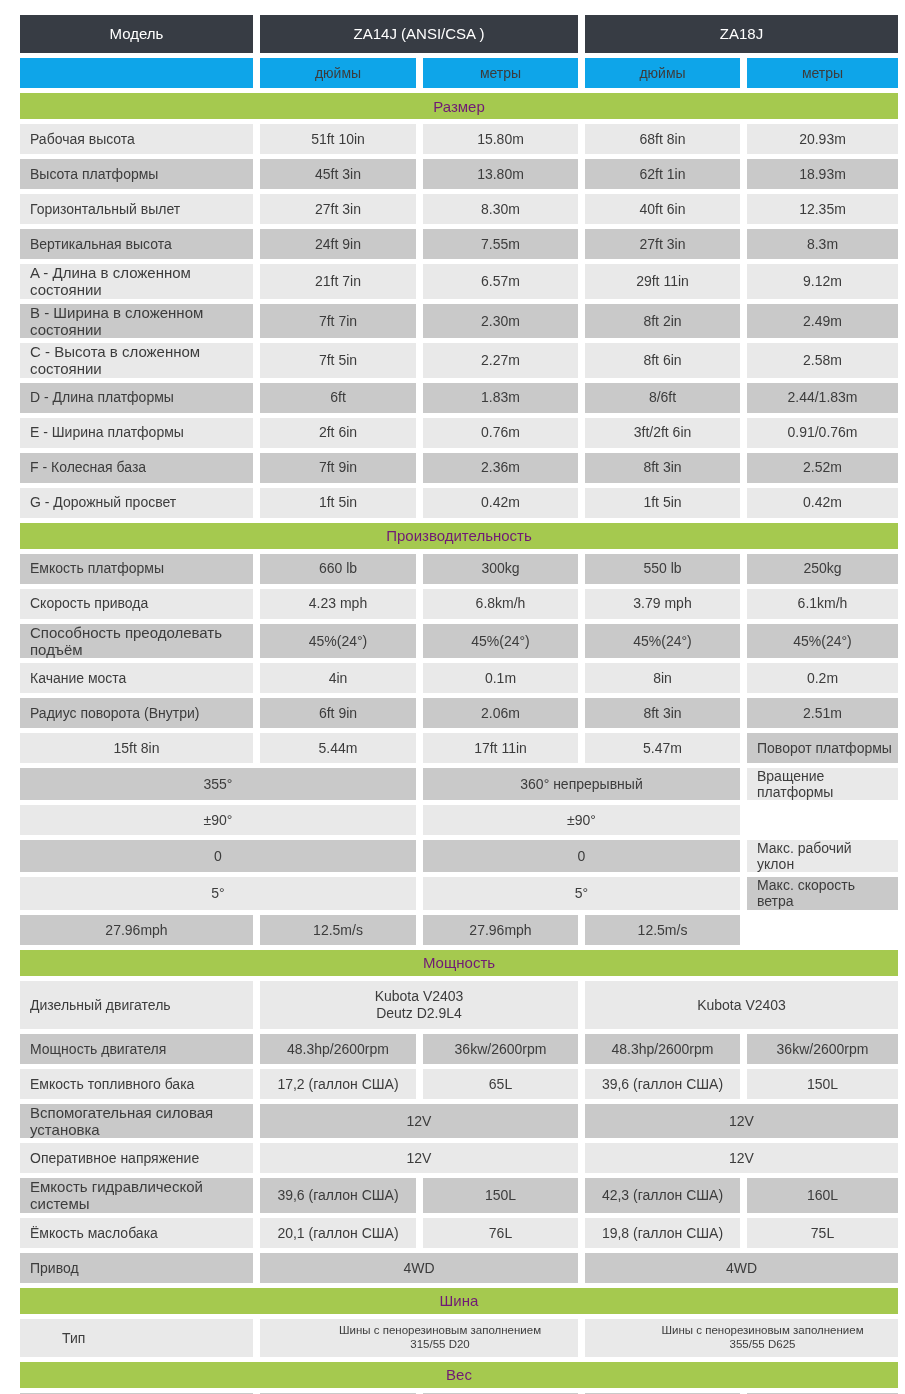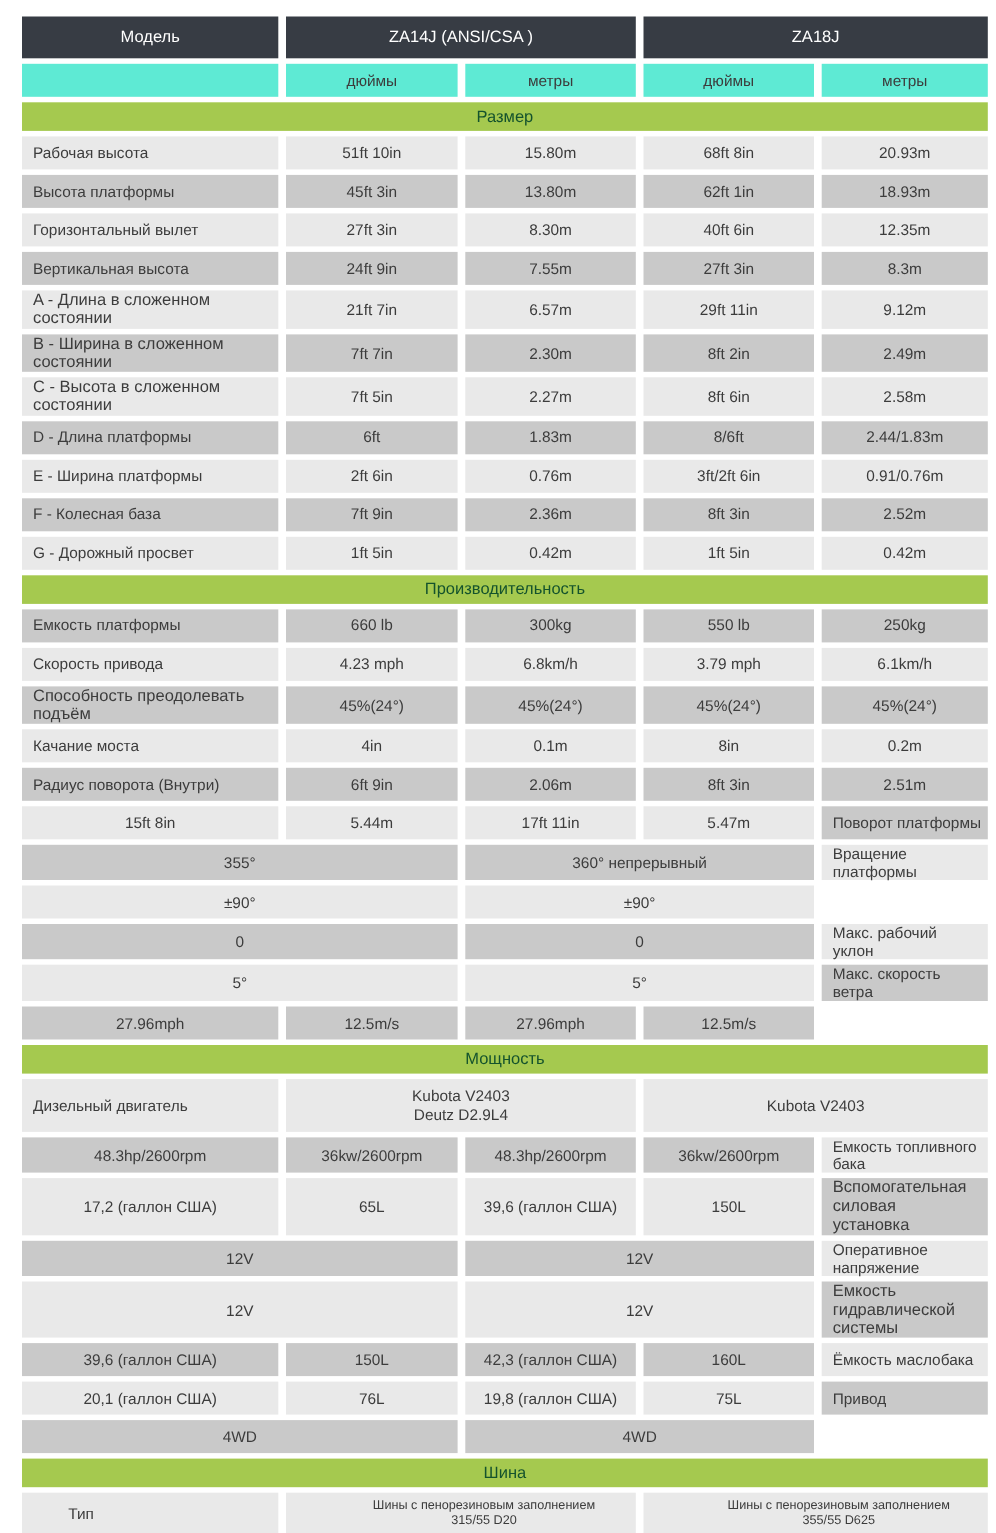--- a/index.html
+++ b/index.html
@@ -18,23 +18,23 @@
   }
   .cell{
     display:flex;align-items:center;justify-content:center;
     min-height:30px;font-size:14px;line-height:1.15;
     text-align:center;white-space:pre-line;box-sizing:border-box;
   }
   .hdr{
     background:#373c44;color:#ffffff;min-height:38px;
     font-size:15px;
   }
-  .unit{background:#5eead4;}
+  .unit{background:#0ea5e9;}
   .band{
-    grid-column:1 / -1;background:#a5c94f;color:#14532d;
+    grid-column:1 / -1;background:#a5c94f;color:#701a75;
     min-height:26px;display:flex;align-items:center;justify-content:center;
     font-size:15px;
     text-align:right;
   }
   .label{
     justify-content:flex-start;text-align:left;
     padding-left:10px;padding-right:6px;
   }
   .light{background:#e9e9e9;}
   .dark{background:#c9c9c9;}
@@ -161,20 +161,21 @@
       <div class="cell label dark">Макс. скорость ветра</div>
       <div class="cell val dark">27.96mph</div>
       <div class="cell val dark">12.5m/s</div>
       <div class="cell val dark">27.96mph</div>
       <div class="cell val dark">12.5m/s</div>
       <div class="band">Мощность</div>
       <div class="cell label light tall">Дизельный двигатель</div>
       <div class="cell val light tall span2">Kubota V2403
 Deutz D2.9L4</div>
       <div class="cell val light tall span2">Kubota V2403</div>
+      <div class="cell label dark">Мощность двигателя</div>
       <div class="cell val dark">48.3hp/2600rpm</div>
       <div class="cell val dark">36kw/2600rpm</div>
       <div class="cell val dark">48.3hp/2600rpm</div>
       <div class="cell val dark">36kw/2600rpm</div>
       <div class="cell label light">Емкость топливного бака</div>
       <div class="cell val light">17,2 (галлон США)</div>
       <div class="cell val light">65L</div>
       <div class="cell val light">39,6 (галлон США)</div>
       <div class="cell val light">150L</div>
       <div class="cell label dark small">Вспомогательная силовая

